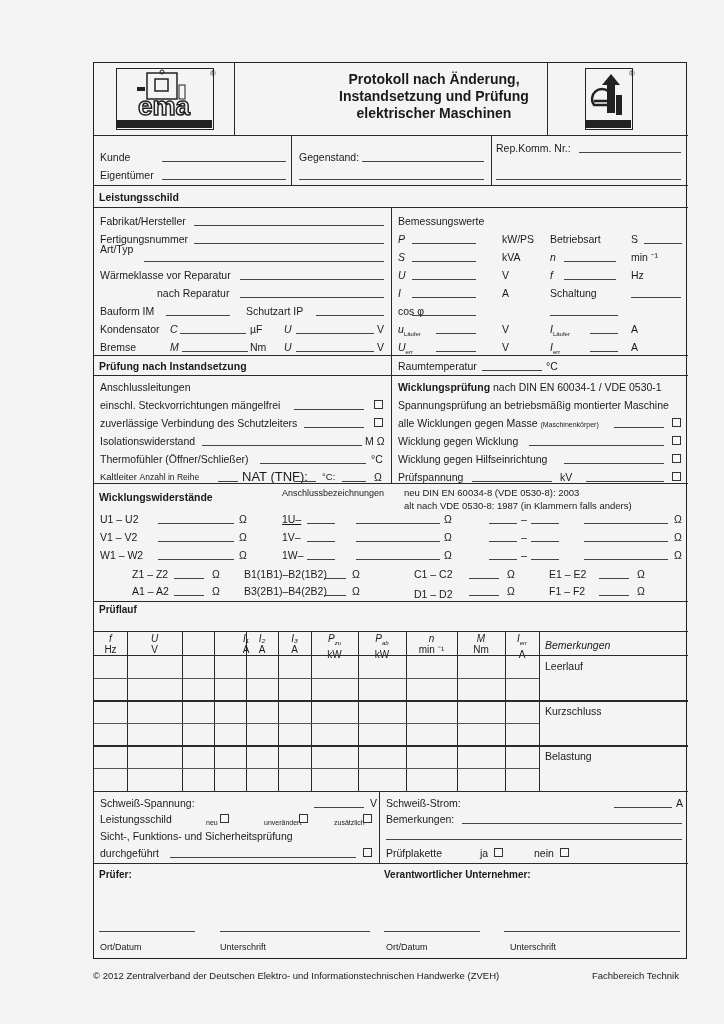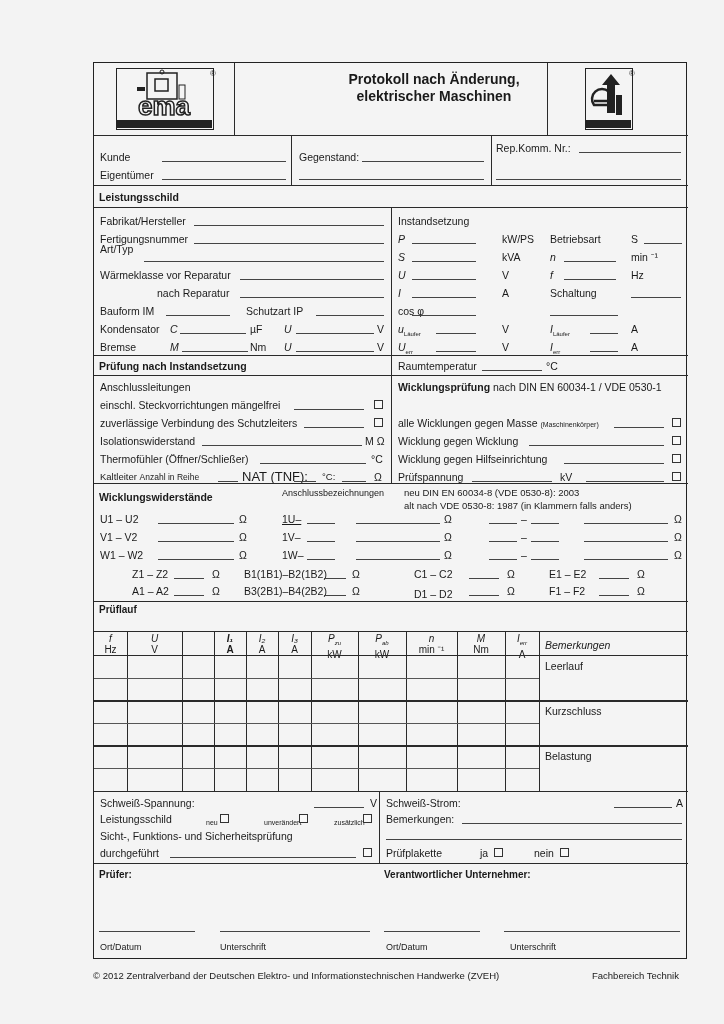--- a/index.html
+++ b/index.html
@@ -32,20 +32,21 @@
       <rect x="20" y="18" width="8" height="4" fill="#222"></rect>
       <rect x="62" y="16" width="6" height="14" fill="none" stroke="#222"></rect>
       <text x="47" y="46" text-anchor="middle" font-family="Liberation Sans, sans-serif" font-size="26" font-weight="bold" fill="#f4f4f4" stroke="#222" stroke-width="1.5">ema</text>
       <rect x="0" y="51" width="95" height="8" fill="#222"></rect>
     </svg>
   </div>
   <span class="t" style="left:116px;top:5px;font-size:8px;">®</span>
   <div class="vline" style="left:140px;top:0;height:72px;"></div>
   <div class="title">
     <div>Protokoll nach Änderung,</div>
+    <div>Instandsetzung und Prüfung</div>
     <div>elektrischer Maschinen</div>
   </div>
   <div class="vline" style="left:453px;top:0;height:72px;"></div>
   <div class="abs" style="left:491px;top:5px;width:48px;height:62px;border:1.5px solid #222;box-sizing:border-box;">
     <svg width="45" height="59" viewBox="0 0 45 59">
       <polygon points="25,5 34,16 29,16 29,44 21,44 21,16 16,16" fill="#222"></polygon>
       <path d="M24 36 H8 A10 10 0 1 1 24 36 Z" fill="none" stroke="#222" stroke-width="2.5"></path>
       <line x1="8" y1="32" x2="22" y2="32" stroke="#222" stroke-width="2.5"></line>
       <rect x="30" y="26" width="6" height="20" fill="#222"></rect>
       <rect x="0" y="51" width="45" height="8" fill="#222"></rect>
@@ -94,21 +95,21 @@
   <div class="fill" style="left:202px;top:270px;width:78px;"></div>
   <span class="t" style="left:283px;top:260px;">V</span>
   <span class="t" style="left:6px;top:278px;">Bremse</span>
   <span class="t i" style="left:76px;top:278px;">M</span>
   <div class="fill" style="left:88px;top:288px;width:66px;"></div>
   <span class="t" style="left:156px;top:278px;">Nm</span>
   <span class="t i" style="left:190px;top:278px;">U</span>
   <div class="fill" style="left:202px;top:288px;width:78px;"></div>
   <span class="t" style="left:283px;top:278px;">V</span>
 
-  <span class="t" style="left:304px;top:152px;">Instandsetzung</span>
+  <span class="t" style="left:304px;top:152px;">Bemessungswerte</span>
   <div id="bemess">
       <span class="t i" style="left:304px;top:170px;"><span>P</span></span>
       <div class="fill" style="left:318px;top:180px;width:64px;"></div>
       <span class="t" style="left:408px;top:170px;text-align:center;">kW/PS</span>
       <span class="t" style="left:456px;top:170px;"><span>Betriebsart</span></span>
       <span class="t" style="left:537px;top:170px;">S</span>
       <div class="fill" style="left:550px;top:180px;width:38px;"></div>
       <span class="t i" style="left:304px;top:188px;"><span>S</span></span>
       <div class="fill" style="left:318px;top:198px;width:64px;"></div>
       <span class="t" style="left:408px;top:188px;">kVA</span>
@@ -167,20 +168,21 @@
   <span class="t" style="left:277px;top:390px;">°C</span>
   <span class="t" style="left:6px;top:408px;font-size:9.5px;"><span>Kaltleiter</span> <span style="font-size:8.5px;">Anzahl in Reihe</span></span>
   <div class="fill" style="left:124px;top:418px;width:20px;"></div>
   <span class="t" style="left:148px;top:408px;font-size:13px;">NAT (TNF):</span>
   <div class="fill" style="left:200px;top:418px;width:22px;"></div>
   <span class="t" style="left:228px;top:408px;font-size:9.5px;">°C:</span>
   <div class="fill" style="left:248px;top:418px;width:24px;"></div>
   <span class="t" style="left:280px;top:408px;">Ω</span>
 
   <span class="t" style="left:304px;top:318px;"><b>Wicklungsprüfung</b> <span>nach DIN EN 60034-1 / VDE 0530-1</span></span>
+  <span class="t" style="left:304px;top:336px;">Spannungsprüfung an betriebsmäßig montierter Maschine</span>
   <span class="t" style="left:304px;top:354px;"><span>alle Wicklungen gegen Masse</span> <span class="sm">(Maschinenkörper)</span></span>
   <div class="fill" style="left:520px;top:364px;width:50px;"></div>
   <div class="cb" style="left:578px;top:355px;"></div>
   <span class="t" style="left:304px;top:372px;">Wicklung gegen Wicklung</span>
   <div class="fill" style="left:435px;top:382px;width:135px;"></div>
   <div class="cb" style="left:578px;top:373px;"></div>
   <span class="t" style="left:304px;top:390px;">Wicklung gegen Hilfseinrichtung</span>
   <div class="fill" style="left:470px;top:400px;width:100px;"></div>
   <div class="cb" style="left:578px;top:391px;"></div>
   <span class="t" style="left:304px;top:408px;">Prüfspannung</span>
@@ -279,21 +281,21 @@
         <div>Hz</div>
       </div>
       <div class="cell" style="left:33px;top:570px;width:55px;">
         <div class="i">U</div>
         <div>V</div>
       </div>
       <div class="cell" style="left:88px;top:570px;width:32px;">
         <div class="i"></div>
         <div></div>
       </div>
-      <div class="cell" style="left:120px;top:570px;width:32px;font-weight:bold;">
+      <div class="cell" style="left:136px;top:570px;width:32px;">
         <div class="i">I₁</div>
         <div>A</div>
       </div>
       <div class="cell" style="left:152px;top:570px;width:32px;">
         <div class="i">I₂</div>
         <div>A</div>
       </div>
       <div class="cell" style="left:184px;top:570px;width:33px;">
         <div class="i">I₃</div>
         <div>A</div>

